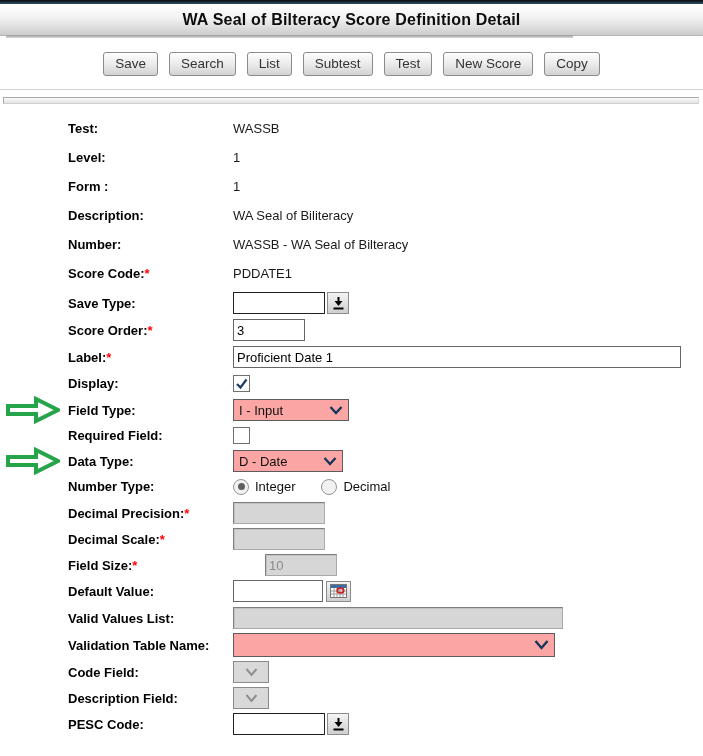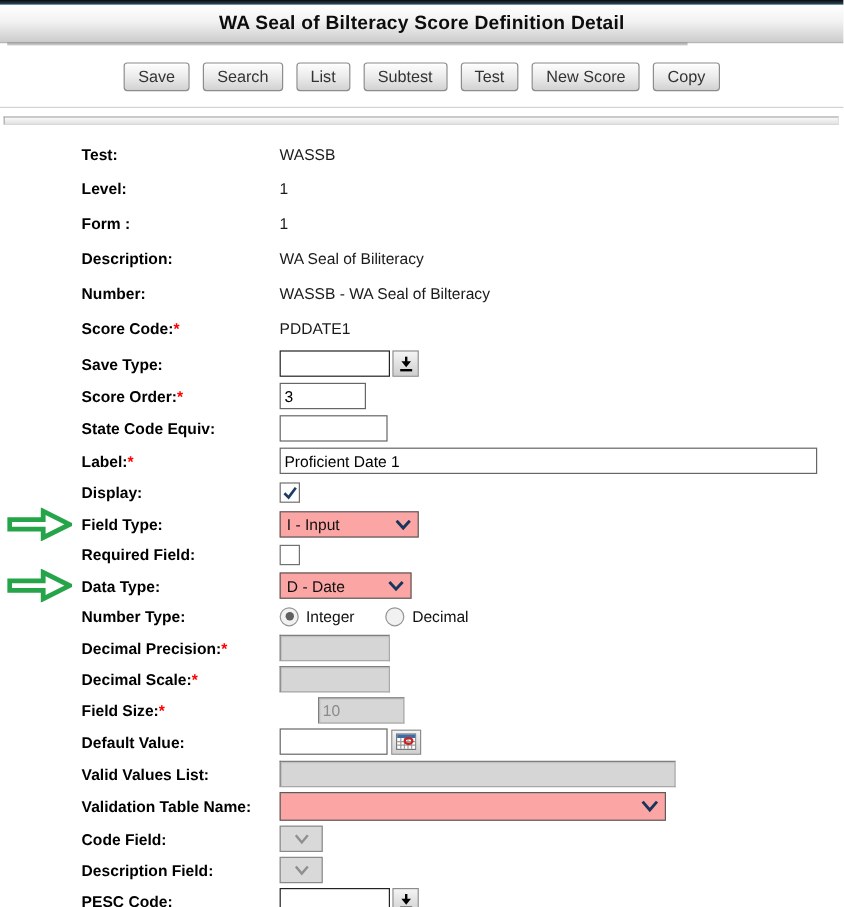--- a/index.html
+++ b/index.html
@@ -174,24 +174,20 @@
         <rect x="0.5" y="10.5" width="10" height="2" fill="#000"></rect>
       </svg>
     </button>
   </div>
 
   <div class="row">
     <span class="lbl"><span>Score Order:</span><span class="req">*</span></span>
     <input class="inp w-order" value="3" style="">
   </div>
 
-  <div class="row">
-    <span class="lbl">State Code Equiv:</span>
-    <input class="inp w-state" value="" style="">
-  </div>
 
   <div class="row">
     <span class="lbl"><span>Label:</span><span class="req">*</span></span>
     <input class="inp w-label" value="Proficient Date 1" style="">
   </div>
 
   <div class="row">
     <span class="lbl">Display:</span>
     <span class="cbx">
       <svg width="13" height="13">

